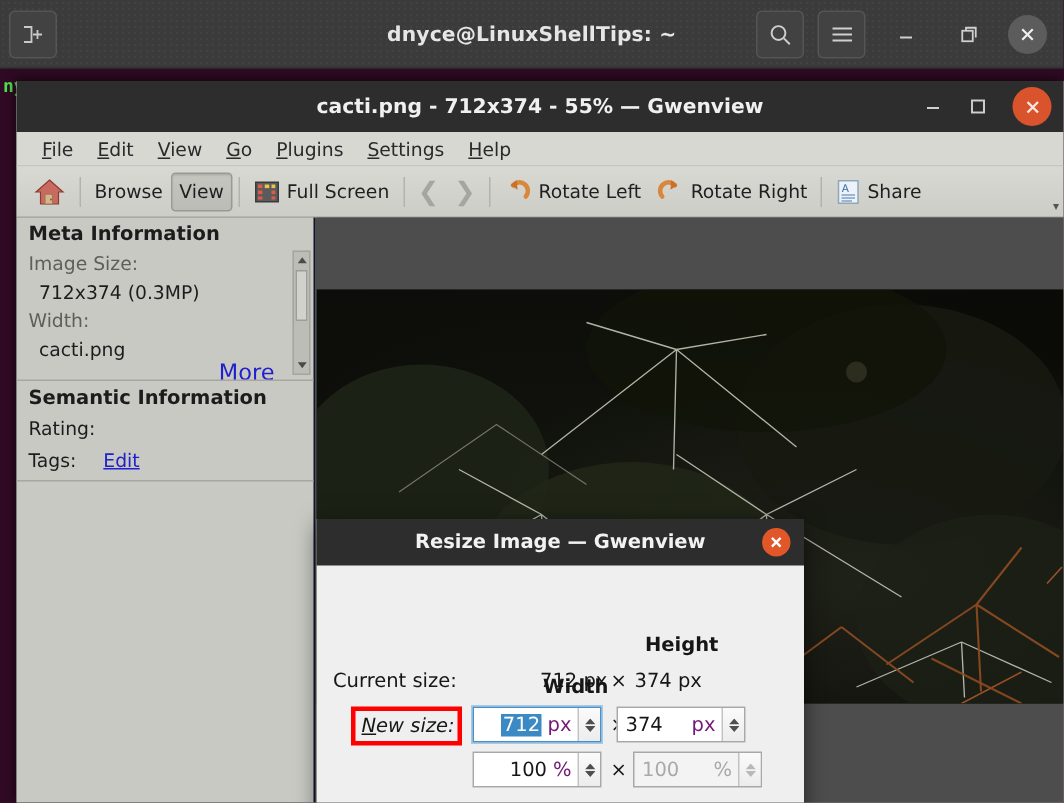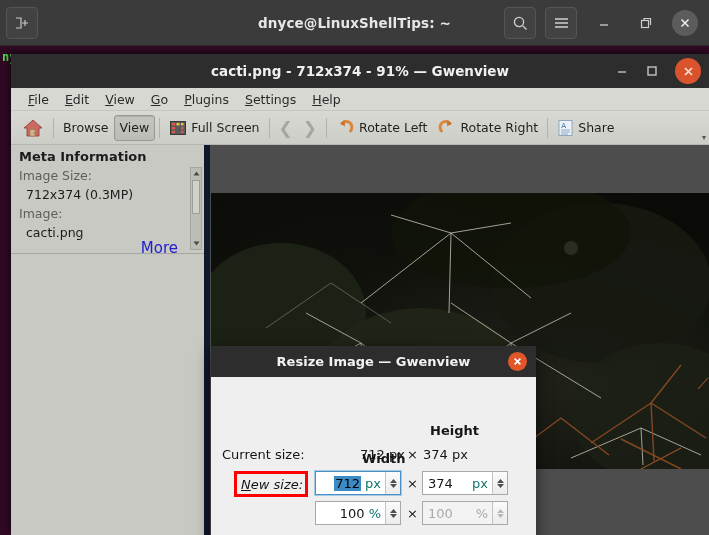--- a/index.html
+++ b/index.html
@@ -138,21 +138,21 @@
   
   #gw-main {
     position: relative; width: 698px; height: 390px;
     background: #4d4d4d;
   }
 
   
   #gw-sidebar {
     position: absolute; left: 0; top: 0; width: 199px; height: 390px;
     background: #c9c9c4;
-    border-right: 6px solid #0f172a;
+    border-right: 1px solid #0f172a;
   }
   .side-section-title {
     font-size: 13px; font-weight: bold; color: #1c1c1c;
     padding: 4px 0 2px 8px;
   }
   #meta-box {
     position: relative;
     height: 109px; overflow: hidden;
     border-bottom: 1px solid #a7a7a2;
   }
@@ -249,35 +249,35 @@
     display: flex; align-items: center;
   }
   .spin.focused { border: 1px solid #4a90c8; box-shadow: 0 0 0 1px #a6cae4; }
   .spin.disabled { background: #f3f3f3; }
   .spin .val {
     flex: 1; text-align: right; padding-right: 4px;
     font-size: 13px; color: #161616; white-space: nowrap;
   }
   .spin.disabled .val { color: #a9a9a9; }
   .spin .val .selnum {
-    background: #3c8ac4; color: #000000; padding: 0 1px;
-  }
-  .spin .unit { font-size: 13px; color: #0f766e; padding-right: 4px; }
+    background: #3c8ac4; color: #ffffff; padding: 0 1px;
+  }
+  .spin .unit { font-size: 13px; color: #701a75; padding-right: 4px; }
   .spin.disabled .unit { color: #a9a9a9; }
   .spin .arrows {
     width: 15px; height: 100%;
     border-left: 1px solid #c3c3c3;
     background: linear-gradient(#fbfbfb,#ececec);
     display: flex; flex-direction: column;
     align-items: center; justify-content: center;
   }
   .spin .arrows .ar { line-height: 0; }
 
   #spin-w { left: 104px; top: 94px; width: 86px; }
-  #spin-h { left: 211px; top: 94px; width: 86px; justify-content: space-between; }
+  #spin-h { left: 200px; top: 94px; width: 86px; justify-content: space-between; }
   #spin-wp{ left: 104px; top: 124px; width: 86px; }
   #spin-hp{ left: 211px; top: 124px; width: 86px; }
   .times { position: absolute; font-size: 13px; color: #161616; }
   #x1 { left: 196px; top: 99px; }
   #x2 { left: 196px; top: 129px; }
 
   #keep-aspect {
     position: absolute; left: 104px; top: 157px;
     display: flex; align-items: center; gap: 6px;
   }
@@ -328,21 +328,21 @@
       <svg width="12" height="12" viewBox="0 0 12 12">
         <path d="M2.5 2.5 L9.5 9.5 M9.5 2.5 L2.5 9.5" stroke="#efefef" stroke-width="1.5"></path>
       </svg>
     </div>
   </div>
 </div>
 
 <div id="gwenview-window">
 
   <div id="gw-titlebar">
-    <div id="gw-title">cacti.png - 712x374 - 91% — Gwenview</div>
+    <div id="gw-title">cacti.png - 712x374 - 55% — Gwenview</div>
     <div class="gw-wbtn" id="gw-min">
       <svg width="14" height="14" viewBox="0 0 14 14">
           <path d="M3 8h8" stroke="#cfcfcf" stroke-width="1.3"></path>
         </svg>
     </div>
     <div class="gw-wbtn" id="gw-max">
       <svg width="14" height="14" viewBox="0 0 14 14">
         <rect x="3" y="3" width="8" height="8" fill="none" stroke="#cfcfcf" stroke-width="1.3"></rect>
       </svg>
     </div>
@@ -435,39 +435,49 @@
 
     <div id="gw-sidebar">
 
       <div id="meta-box">
         <div class="side-section-title">Meta Information</div>
         <div class="meta-row">
           <div class="meta-key">Image Size:</div>
           <div class="meta-val">712x374 (0.3MP)</div>
         </div>
         <div class="meta-row">
-          <div class="meta-key">Image:</div>
+          <div class="meta-key">Width:</div>
           <div class="meta-val">cacti.png</div>
         </div>
         <div id="more-link">More</div>
         <div id="meta-scroll">
           <div class="sb-up">
             <svg width="7" height="5" viewBox="0 0 7 5">
                 <path d="M3.5 0.5 L6.5 4.5 L0.5 4.5 Z" fill="#4a4a46"></path>
               </svg>
           </div>
           <div class="sb-thumb"></div>
           <div class="sb-dn">
             <svg width="7" height="5" viewBox="0 0 7 5">
                 <path d="M3.5 4.5 L0.5 0.5 L6.5 0.5 Z" fill="#4a4a46"></path>
               </svg>
           </div>
         </div>
       </div>
 
+      <div id="semantic-box">
+        <div class="side-section-title">Semantic Information</div>
+        <div class="sem-row">
+          <span>Rating:</span>
+        </div>
+        <div class="sem-row">
+          <span>Tags:</span>
+          <span id="tags-edit">Edit</span>
+        </div>
+      </div>
 
     </div>
 
     <div id="gw-imageview">
       <div id="gw-photo">
         <svg width="498" height="276" viewBox="0 0 498 276" style="display:block">
           <defs>
             <radialGradient id="gb1" cx="30%" cy="40%" r="70%">
               <stop offset="0%" stop-color="#2a2d22"></stop>
               <stop offset="100%" stop-color="#0b0c08"></stop>

